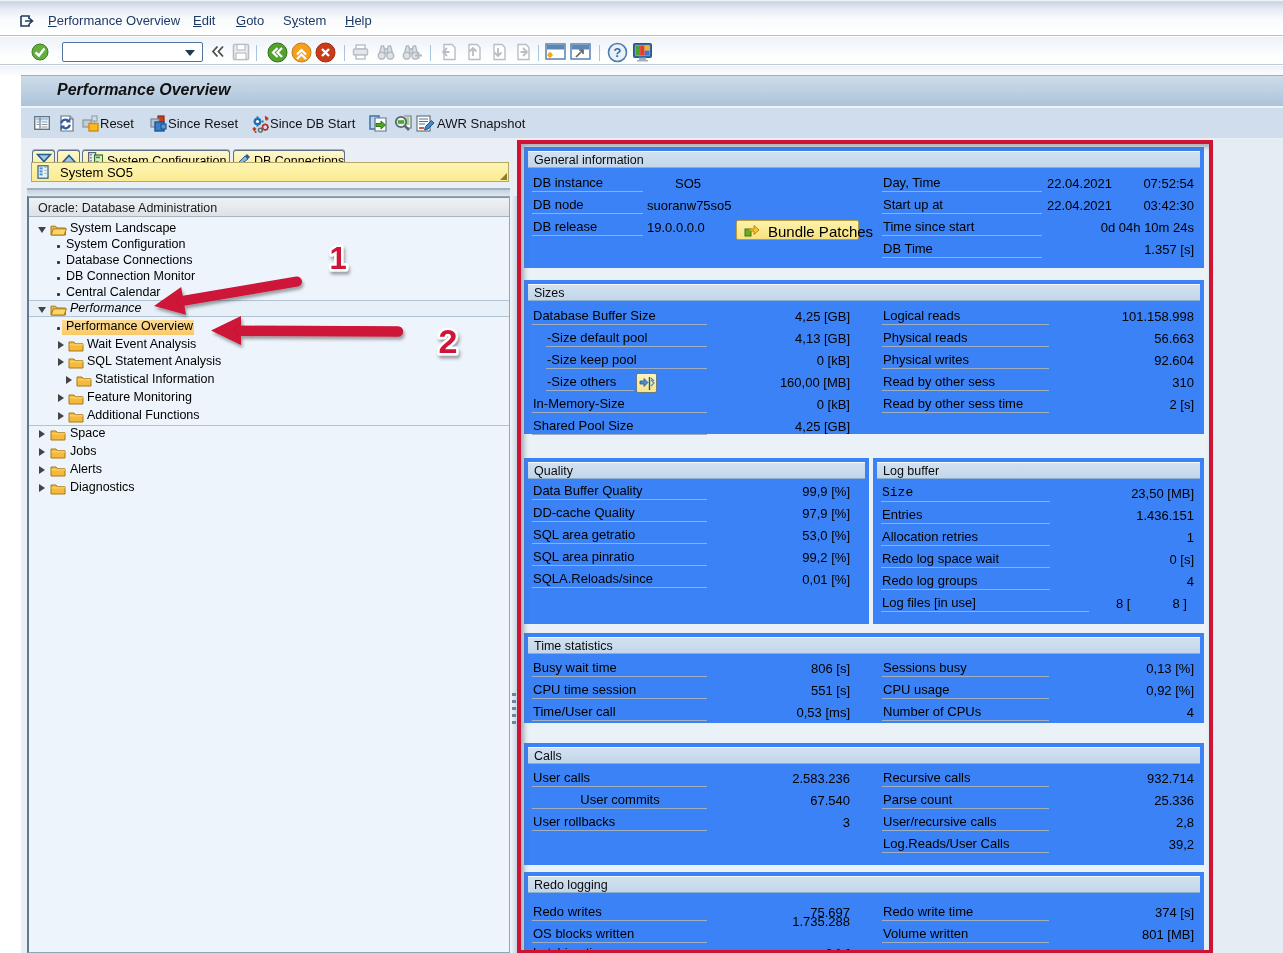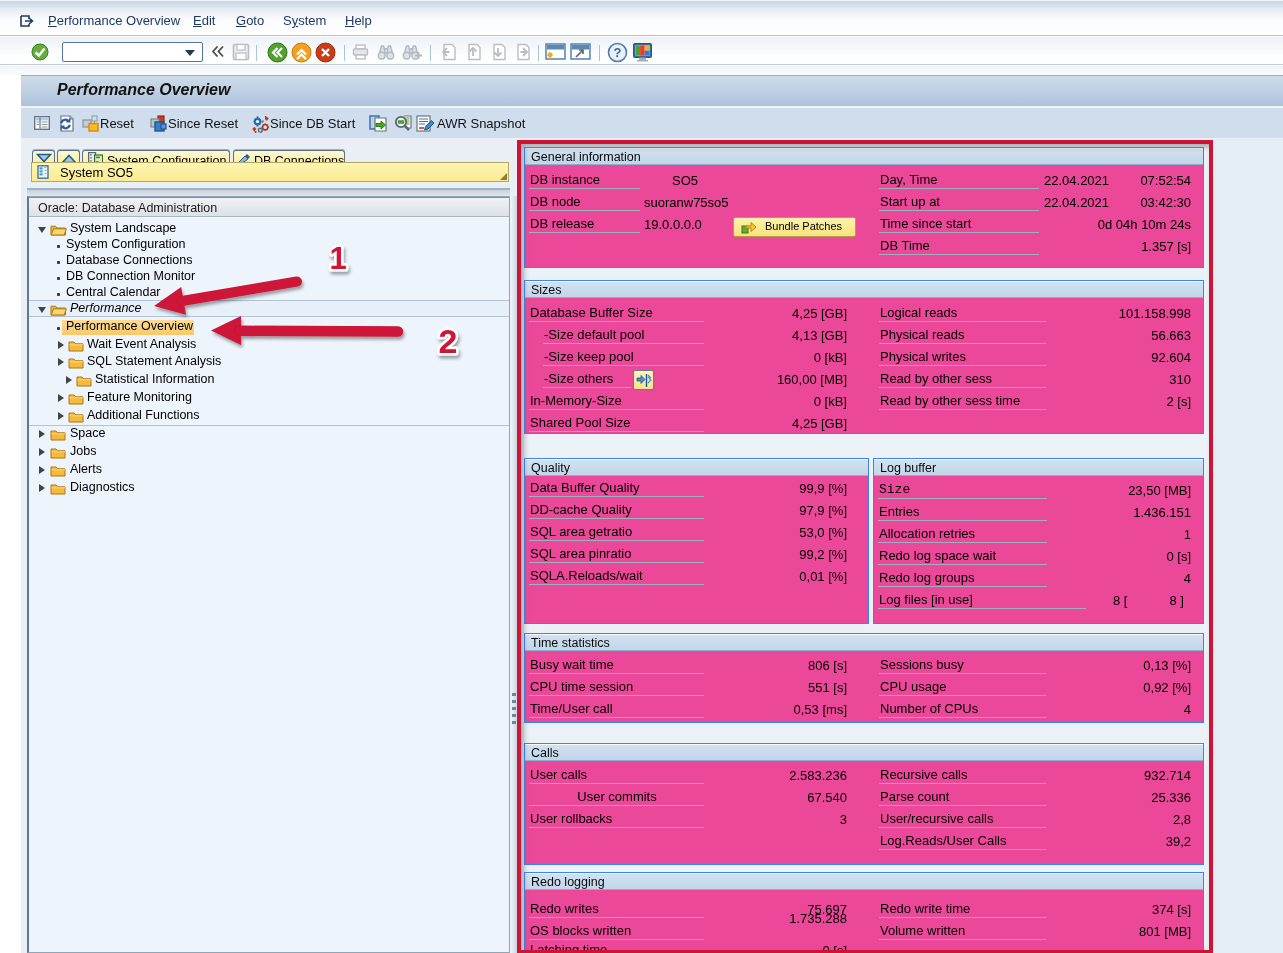--- a/index.html
+++ b/index.html
@@ -58,21 +58,21 @@
 .tlabel { position:absolute; top:0; line-height:15px; white-space:nowrap; }
 .bullet { position:absolute; width:3px; height:3px; background:#333; border-radius:1px; top:8px; }
 .arrdn { position:absolute; width:0; height:0; border-left:4px solid transparent; border-right:4px solid transparent; border-top:6px solid #444; top:6px; }
 .arrrt { position:absolute; width:0; height:0; border-top:4px solid transparent; border-bottom:4px solid transparent; border-left:6px solid #444; top:4px; }
 
 
 #redbox { position:absolute; left:517px; top:140px; width:696px; height:814px;
   border:4px solid #ce1334; background:#eaf1f7; }
 #redshadow { position:absolute; left:521px; top:144px; width:688px; height:806px;
   box-shadow: inset 3px 3px 5px rgba(90,100,112,0.50); pointer-events:none; }
-.gbox { position:absolute; background:#ec4899; border:1px solid #3b82f6; }
+.gbox { position:absolute; background:#3b82f6; border:4px solid #3b82f6; }
 .ghead { position:absolute; left:0; top:0; right:0; height:17px;
   background:linear-gradient(#d3e2f1, #c2d6ea); border-bottom:1px solid #8fafd0; box-shadow:inset 0 1px 0 #f6fafd; }
 .ghead span { position:absolute; left:6px; top:2px; font-size:12.5px; color:#0a0a0a; }
 .lbl { position:absolute; height:15px; line-height:12.5px; border-bottom:1px solid #9fafbe; font-size:13px; white-space:nowrap; padding-left:1px; }
 .val { position:absolute; height:15px; line-height:12.5px; font-size:13px; text-align:right; white-space:pre; }
 .vall { position:absolute; height:15px; line-height:12.5px; font-size:13px; white-space:nowrap; }
 
 
 #overlay { position:absolute; left:0; top:0; width:1283px; height:953px; pointer-events:none; }
 </style>
@@ -483,21 +483,21 @@
         <div class="lbl" style="left: 354px; top: 26px; width: 160px;">Day, Time</div>
         <div class="lbl" style="left: 354px; top: 48px; width: 160px;">Start up at</div>
         <div class="lbl" style="left: 354px; top: 70px; width: 160px;">Time since start</div>
         <div class="lbl" style="left: 354px; top: 92px; width: 160px;">DB Time</div>
         <div class="vall" style="left: 519px; top: 27px;">22.04.2021</div>
         <div class="val" style="left: 516px; top: 27px; width: 150px;">07:52:54</div>
         <div class="vall" style="left: 519px; top: 49px;">22.04.2021</div>
         <div class="val" style="left: 516px; top: 49px; width: 150px;">03:42:30</div>
         <div class="val" style="left: 516px; top: 71px; width: 150px;">0d 04h 10m 24s</div>
         <div class="val" style="left: 516px; top: 93px; width: 150px;">1.357 [s]</div>
-        <div class="" style="position: absolute; left: 208px; top: 69px; width: 123px; height: 20px; background: linear-gradient(rgb(252, 242, 172), rgb(248, 226, 126)); border: 1px solid rgb(184, 155, 69); border-radius: 2px; font-size: 11px; white-space: nowrap;">
+        <div class="" style="position: absolute; left: 208px; top: 69px; width: 123px; height: 20px; background: linear-gradient(rgb(252, 242, 172), rgb(248, 226, 126)); border: 1px solid rgb(184, 155, 69); border-radius: 2px; font-size: 15px; white-space: nowrap;">
           <svg style="position:absolute;left:7px;top:3px" width="16" height="13" viewBox="0 0 16 13">
             <rect x="1" y="5" width="6" height="7" fill="#6aaa28" stroke="#3c7812" stroke-width="1"></rect>
             <path d="M5 5 h5 V1.5 L15 6 l-5 4.5 V7 H5 z" fill="#f8c828" stroke="#b8860f" stroke-width="1"></path>
           </svg>
           <span style="position:absolute;left:31px;top:2px">Bundle Patches</span>
         </div>
       </div>
       <div class="gbox" style="left: 4px; top: 137px; width: 680px; height: 154px;">
         <div class="ghead">
           <span>Sizes</span>
@@ -537,21 +537,21 @@
           <span>Quality</span>
         </div>
         <div class="lbl" style="left: 4px; top: 23px; width: 175px;">Data Buffer Quality</div>
         <div class="val" style="left: 180px; top: 24px; width: 142px;">99,9 [%]</div>
         <div class="lbl" style="left: 4px; top: 45px; width: 175px;">DD-cache Quality</div>
         <div class="val" style="left: 180px; top: 46px; width: 142px;">97,9 [%]</div>
         <div class="lbl" style="left: 4px; top: 67px; width: 175px;">SQL area getratio</div>
         <div class="val" style="left: 180px; top: 68px; width: 142px;">53,0 [%]</div>
         <div class="lbl" style="left: 4px; top: 89px; width: 175px;">SQL area pinratio</div>
         <div class="val" style="left: 180px; top: 90px; width: 142px;">99,2 [%]</div>
-        <div class="lbl" style="left: 4px; top: 111px; width: 175px;">SQLA.Reloads/wait</div>
+        <div class="lbl" style="left: 4px; top: 111px; width: 175px;">SQLA.Reloads/since</div>
         <div class="val" style="left: 180px; top: 112px; width: 142px;">0,01 [%]</div>
       </div>
       <div class="gbox" style="left: 353px; top: 315px; width: 331px; height: 166px;">
         <div class="ghead">
           <span>Log buffer</span>
         </div>
         <div class="lbl" style="left: 4px; top: 25px; width: 169px; font-family: &quot;Liberation Mono&quot;, monospace;">Size</div>
         <div class="val" style="left: 167px; top: 26px; width: 150px;">23,50 [MB]</div>
         <div class="lbl" style="left: 4px; top: 47px; width: 169px;">Entries</div>
         <div class="val" style="left: 167px; top: 48px; width: 150px;">1.436.151</div>

